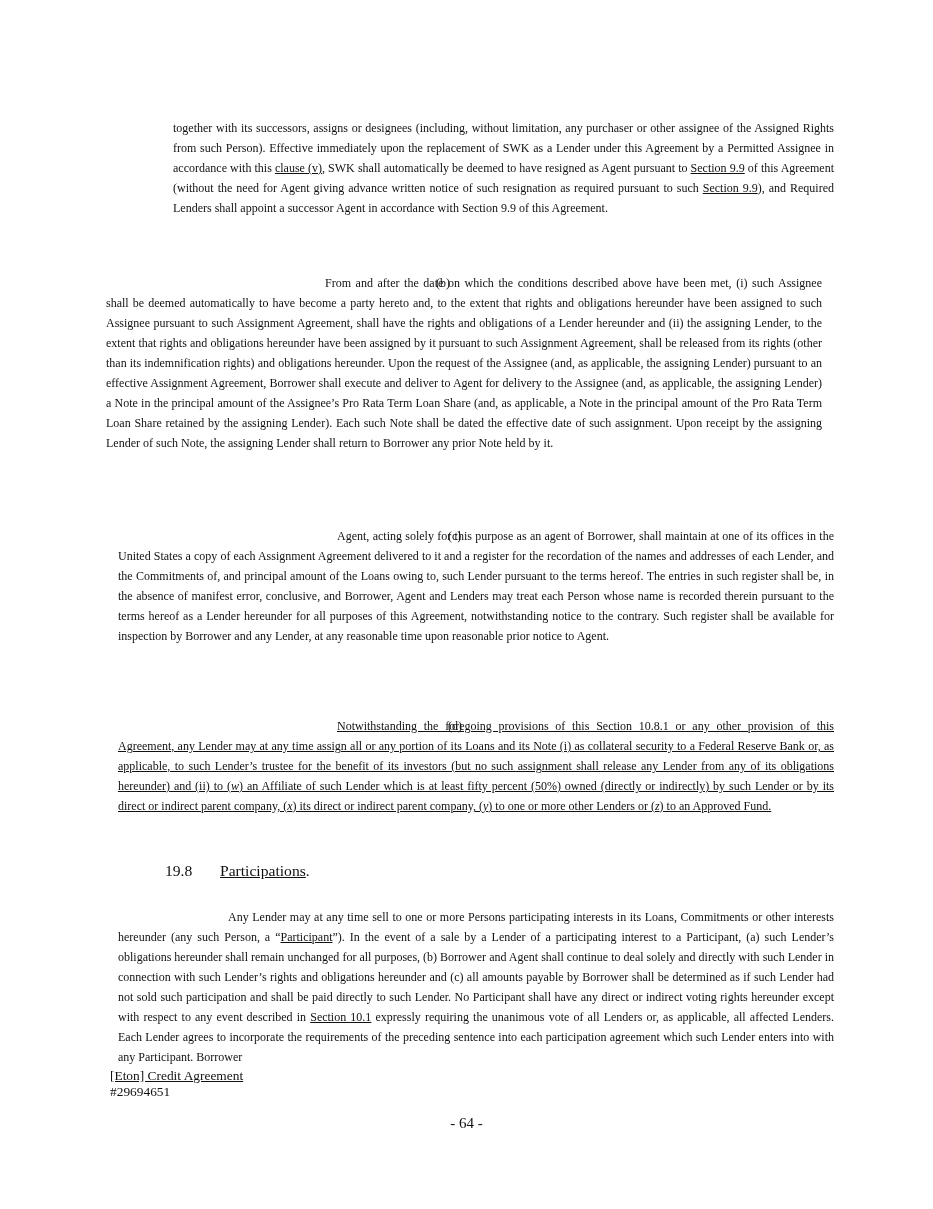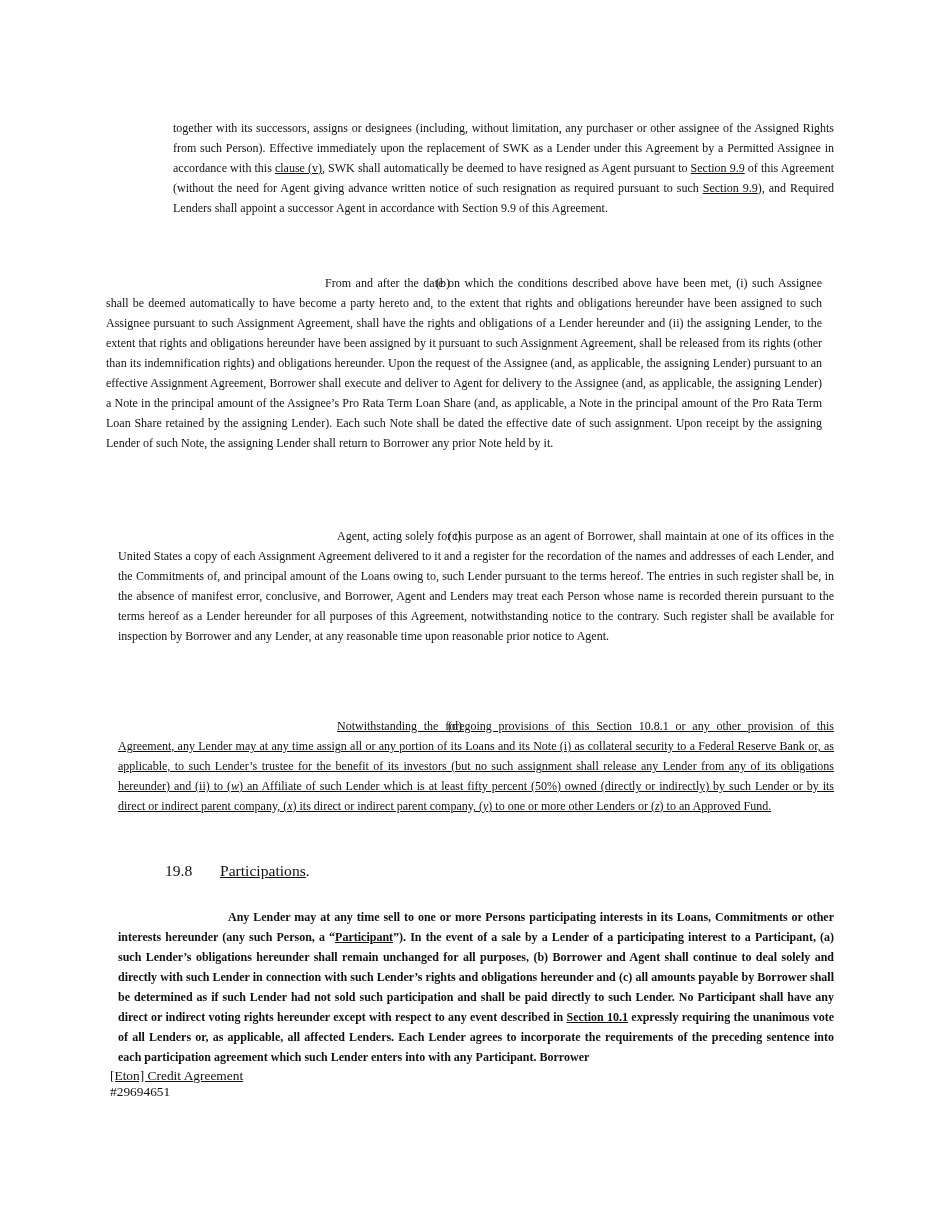--- a/index.html
+++ b/index.html
@@ -16,21 +16,21 @@
       text-align: justify;
       margin: 8px;
     }
     .para .u { text-decoration: underline; }
     .para .i { font-style: italic; }
     .marker { display: inline-block; width: 54px; }
     #p-cont { left: 165px; top: 110px; width: 661px; text-indent: 0; }
     #p-b { left: 98px; top: 265px; width: 716px; text-indent: 165px; }
     #p-c { left: 110px; top: 518px; width: 716px; text-indent: 165px; }
     #p-d { left: 110px; top: 708px; width: 716px; text-indent: 165px; text-decoration: underline; }
-    #p-part { left: 110px; top: 899px; width: 716px; text-indent: 110px; font-weight: bold; }
+    #p-part { left: 110px; top: 899px; width: 716px; text-indent: 110px; }
     .heading {
       position: absolute; left: 165px; top: 861px;
       font-size: 15.6px; line-height: 19.4px;
     }
     .heading .num { display: inline-block; width: 55px; }
     .heading .title { text-decoration: underline; text-align: center; }
     .page-number {
       position: absolute; left: 0; width: 933px; top: 1115px;
       text-align: center; font-size: 15px;
     }
@@ -52,18 +52,19 @@
   <p class="para" id="p-c"><span class="marker">(c)</span><span>Agent, acting solely for this purpose as an agent of Borrower, shall maintain at one of its offices in the United States a copy of each Assignment Agreement delivered to it and a register for the recordation of the names and addresses of each Lender, and the Commitments of, and principal amount of the Loans owing to, such Lender pursuant to the terms hereof.  The entries in such register shall be, in the absence of manifest error, conclusive, and Borrower, Agent and Lenders may treat each Person whose name is recorded therein pursuant to the terms hereof as a Lender hereunder for all purposes of this Agreement, notwithstanding notice to the contrary.  Such register shall be available for inspection by Borrower and any Lender, at any reasonable time upon reasonable prior notice to Agent.</span></p>
 
   <p class="para" id="p-d"><span class="marker">(d)</span><span>Notwithstanding the foregoing provisions of this </span><span class="u">Section 10.8.1</span><span> or any other provision of this Agreement, any Lender may at any time assign all or any portion of its Loans and its Note (i) as collateral security to a Federal Reserve Bank or, as applicable, to such Lender’s trustee for the benefit of its investors (but no such assignment shall release any Lender from any of its obligations hereunder) and (ii) to (</span><span class="i">w</span><span>) an Affiliate of such Lender which is at least fifty percent (50%) owned (directly or indirectly) by such Lender or by its direct or indirect parent company, (</span><span class="i">x</span><span>) its direct or indirect parent company, (</span><span class="i">y</span><span>) to one or more other Lenders or (</span><span class="i">z</span><span>) to an Approved Fund.</span></p>
 
   <div class="heading">
     <span class="num">19.8</span><span class="title">Participations</span><span>.</span>
   </div>
 
   <p class="para" id="p-part"><span>Any Lender may at any time sell to one or more Persons participating interests in its Loans, Commitments or other interests hereunder (any such Person, a “</span><span class="u">Participant</span><span>”).  In the event of a sale by a Lender of a participating interest to a Participant, (a) such Lender’s obligations hereunder shall remain unchanged for all purposes, (b) Borrower and Agent shall continue to deal solely and directly with such Lender in connection with such Lender’s rights and obligations hereunder and (c) all amounts payable by Borrower shall be determined as if such Lender had not sold such participation and shall be paid directly to such Lender.  No Participant shall have any direct or indirect voting rights hereunder except with respect to any event described in </span><span class="u">Section 10.1</span><span> expressly requiring the unanimous vote of all Lenders or, as applicable, all affected Lenders.  Each Lender agrees to incorporate the requirements of the preceding sentence into each participation agreement which such Lender enters into with any Participant.  Borrower</span></p>
 
+  <div class="page-number">- 64 -</div>
 
   <div class="footer">
     <div class="doc-title">[Eton] Credit Agreement</div>
     <div>#29694651</div>
   </div>
 </div>
 
 </body></html>

